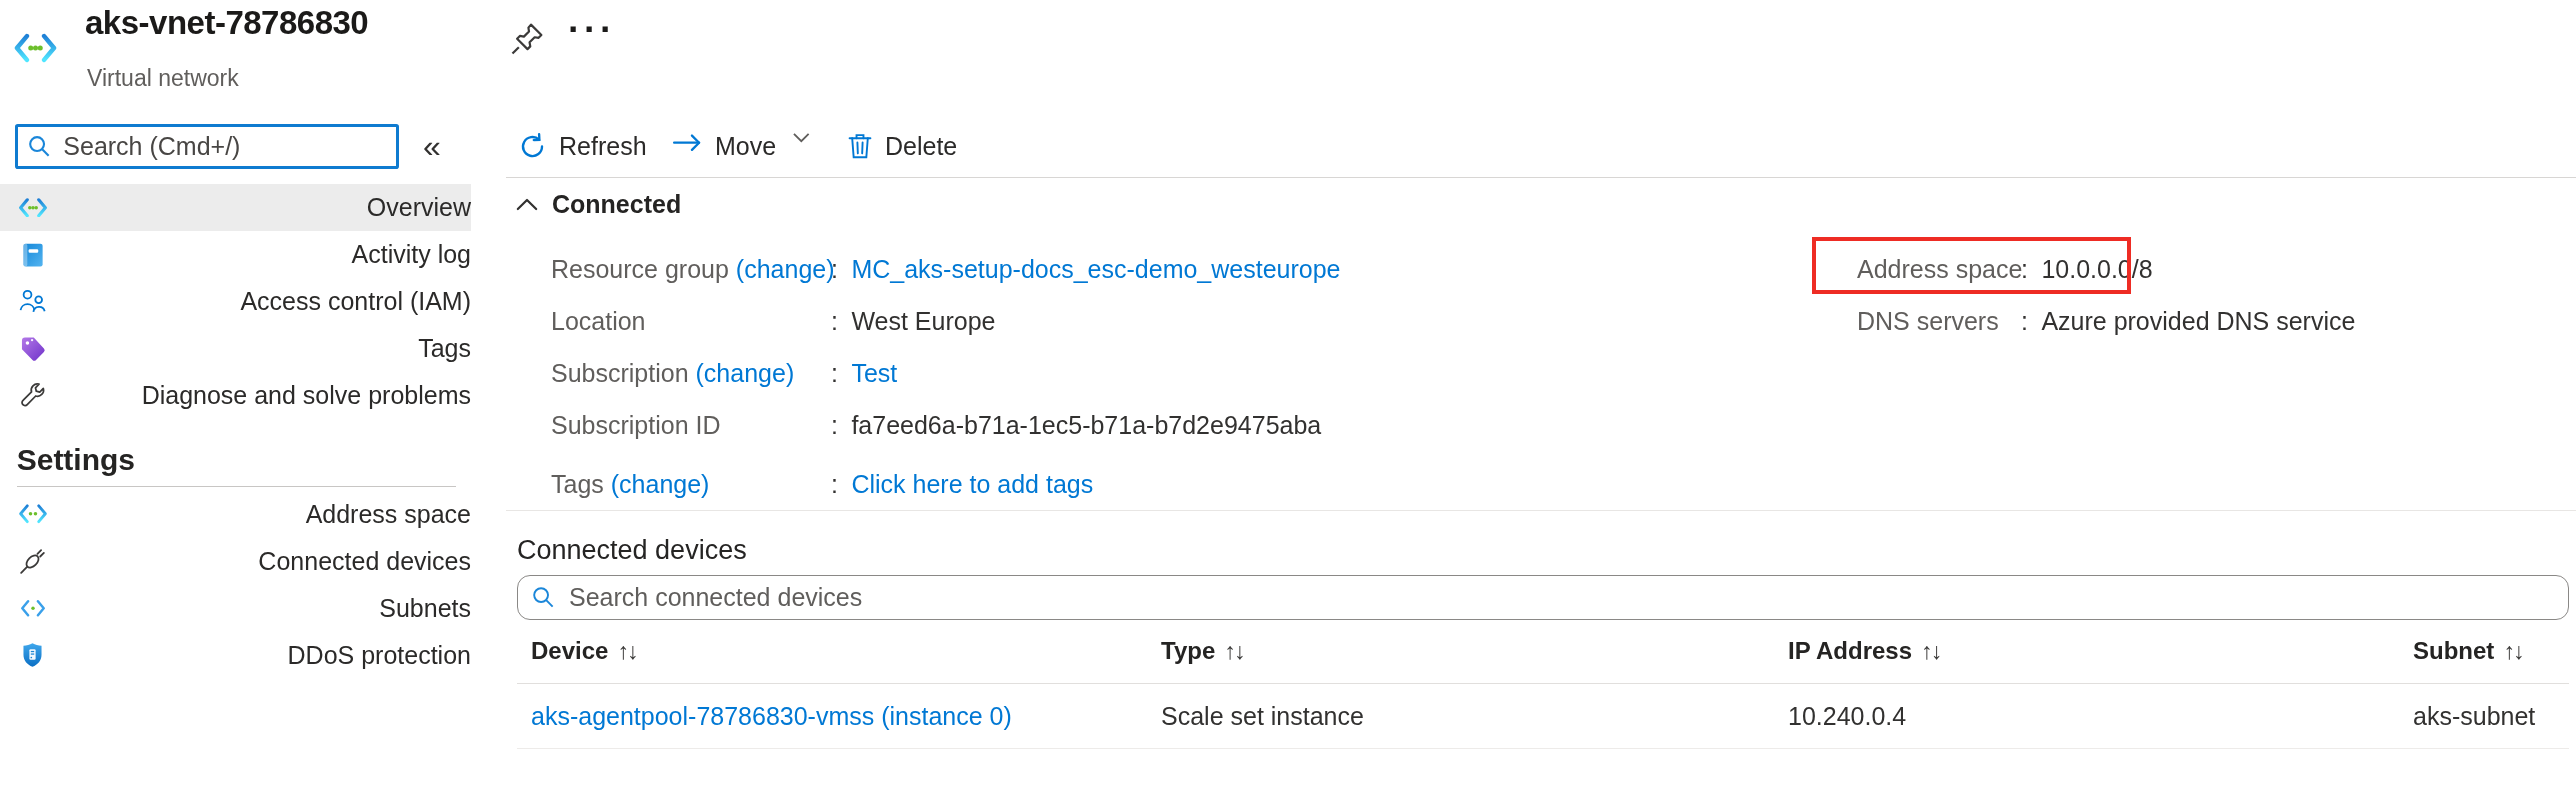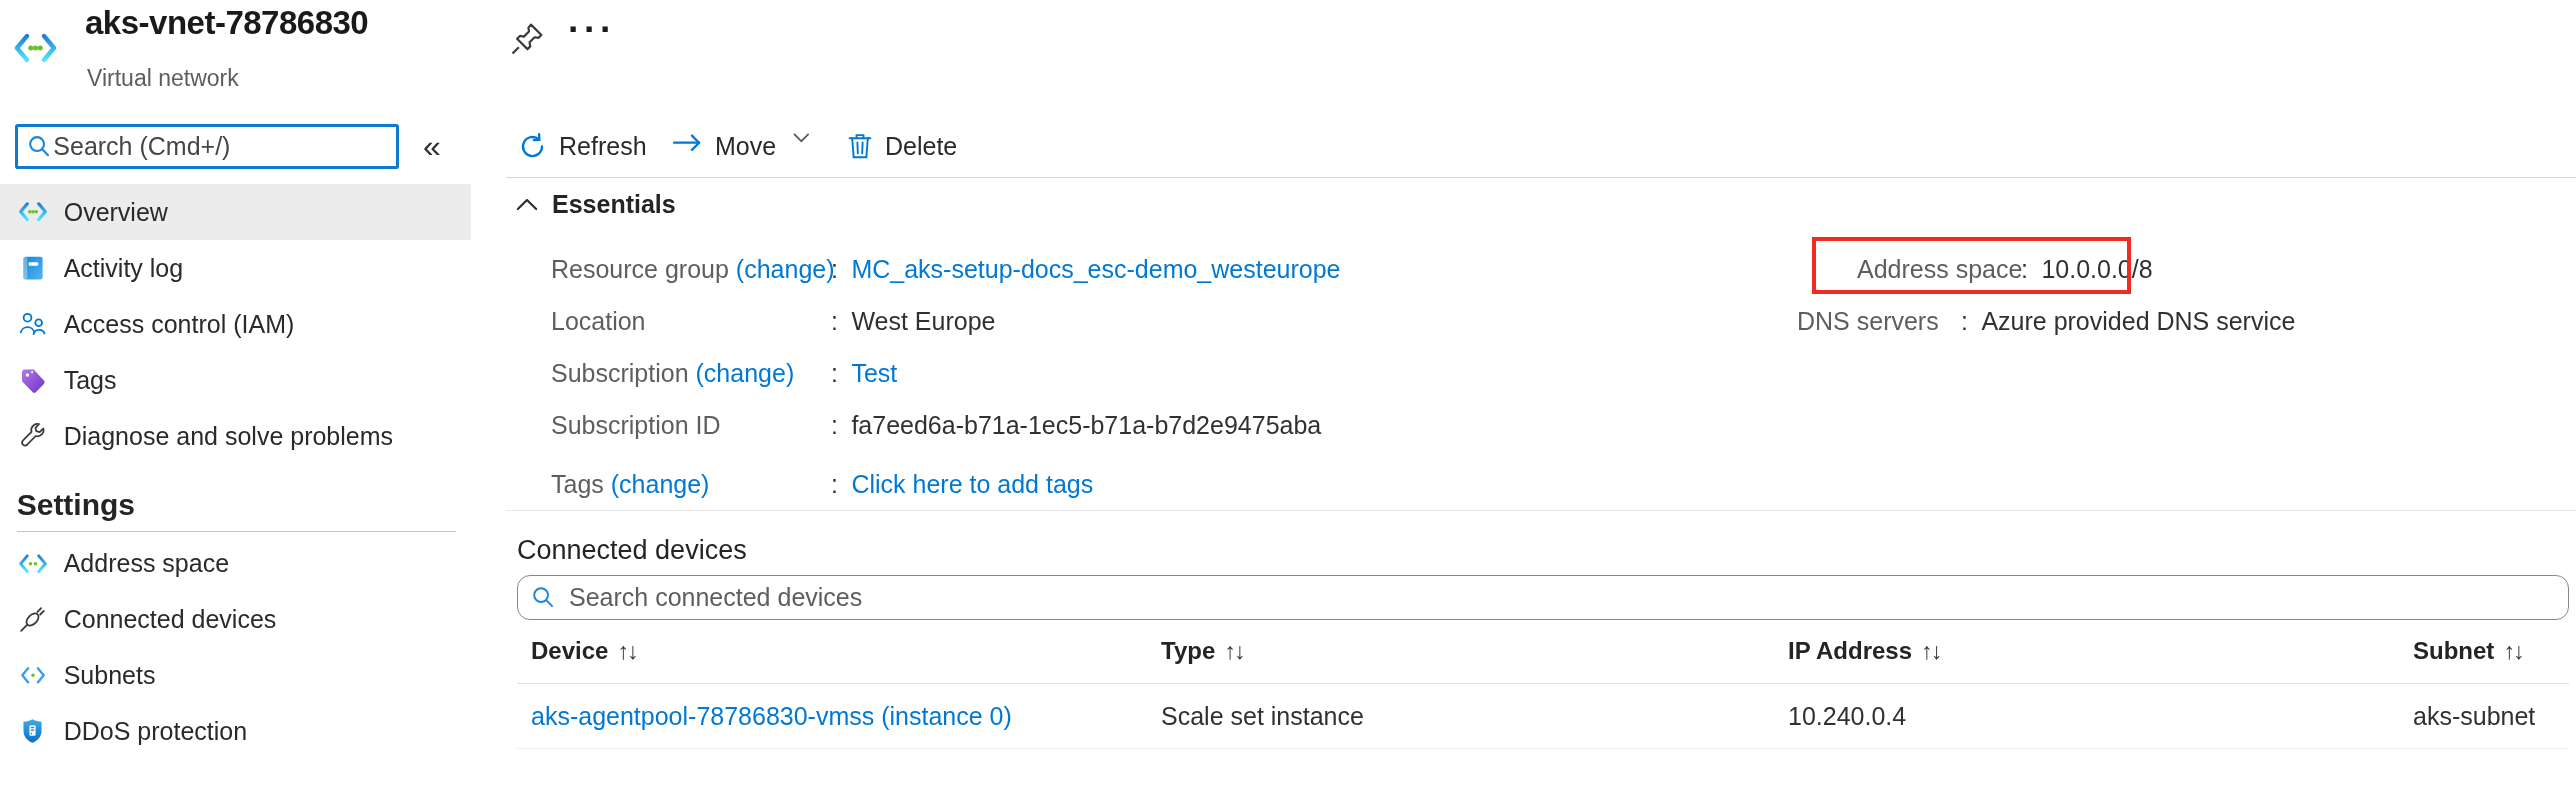--- a/index.html
+++ b/index.html
@@ -10,25 +10,25 @@
 
   
   .hdr-icon { position:absolute; left:13px; top:33px; width:45px; height:30px; }
   .page-title { position:absolute; left:85px; top:3.7px; font-size:33px; font-weight:700; color:#1b1a19; letter-spacing:-0.5px; white-space:nowrap; }
   .page-subtitle { position:absolute; left:87px; top:65px; font-size:23px; color:#605e5c; }
   .pin-btn { position:absolute; left:509px; top:20.4px; width:37px; height:37px; }
   .more-btn { position:absolute; left:568px; top:9.3px; font-size:37px; font-weight:700; letter-spacing:3.7px; color:#1b1a19; cursor:default; }
 
   
   .sb-search { position:absolute; left:15px; top:124px; width:384px; height:45px; border:3.7px solid #0f7bd0; border-radius:2.8px; background:#fff; display:flex; align-items:center; padding-left:9.3px; }
-  .sb-search input { border:none; outline:none; font-family:"Liberation Sans",sans-serif; font-size:25px; color:#484644; width:306px; margin-left:1px; background:transparent; }
+  .sb-search input { border:none; outline:none; font-family:"Liberation Sans",sans-serif; font-size:25px; color:#484644; width:306px; margin-left:11px; background:transparent; }
   .sb-search input::placeholder { color:#484644; opacity:1; }
   .sb-collapse { position:absolute; left:423px; top:128px; font-size:32px; color:#323130; }
   .sb-menu { position:absolute; left:0; top:184px; width:471px; }
-  .sb-item { height:56px; display:flex; align-items:center; padding-left:16.7px; cursor:default; }
+  .sb-item { height:47px; display:flex; align-items:center; padding-left:16.7px; cursor:default;justify-content:space-between; }
   .sb-item.selected { background:#ececec; }
   .sb-item .ic { width:32px; height:32px; margin-right:15px; display:flex; align-items:center; justify-content:center; flex:none; }
   .sb-item .lbl { font-size:25px; color:#2b2a29; white-space:nowrap; }
   .sb-group-hdr { margin:20.4px 0 0 16.7px; height:41px; font-size:30px; font-weight:700; color:#252423; display:flex; align-items:center; }
   .sb-divider { border-top:1.9px solid #c8c6c4; margin:5.6px 15px 3.7px 16.7px; }
 
   
   .tb-btn { position:absolute; top:132px; height:37px; display:flex; align-items:flex-start; gap:12px; font-size:25px; color:#2b2a29; }
   .tb-refresh { left:518px; } .tb-move { left:672px; } .tb-delete { left:847px; }
   .tb-divider { position:absolute; left:506px; top:177px; width:2070px; border-top:1.9px solid #d8d6d4; }
@@ -251,21 +251,21 @@
   <span>Delete</span>
 </div>
 <div class="tb-divider"></div>
 
 <div class="ess-hdr">
   <span>
     <svg viewBox="0 0 24 14" width="22" height="13" fill="none" stroke="#323130" stroke-width="2.4" stroke-linecap="round" stroke-linejoin="round">
       <polyline points="2,12 12,2 22,12"></polyline>
     </svg>
   </span>
-  <span>Essentials</span>
+  <span>Connected</span>
 </div>
 
 <div class="ess-row" style="left:518px; top:253px;">
   <span class="ess-label ess-label-l"><span>Resource group</span> <span class="link">(change)</span></span>
   <span class="ess-colon">:</span>
   <a class="link ess-value">MC_aks-setup-docs_esc-demo_westeurope</a>
 </div>
 <div class="ess-row" style="left:518px; top:305px;">
   <span class="ess-label ess-label-l">Location</span>
   <span class="ess-colon">:</span>
@@ -285,21 +285,21 @@
   <span class="ess-label ess-label-l"><span>Tags</span> <span class="link">(change)</span></span>
   <span class="ess-colon">:</span>
   <a class="link ess-value">Click here to add tags</a>
 </div>
 
 <div class="ess-row" style="left:1824px; top:253px;">
   <span class="ess-label ess-label-r">Address space</span>
   <span class="ess-colon">:</span>
   <span class="ess-value">10.0.0.0/8</span>
 </div>
-<div class="ess-row" style="left:1764px; top:305px;">
+<div class="ess-row" style="left:1824px; top:305px;">
   <span class="ess-label ess-label-r">DNS servers</span>
   <span class="ess-colon">:</span>
   <span class="ess-value">Azure provided DNS service</span>
 </div>
 <div class="red-box"></div>
 <div class="ess-bottom-divider"></div>
 
 <div class="cd-title">Connected devices</div>
 <div class="cd-search">
   <span>

